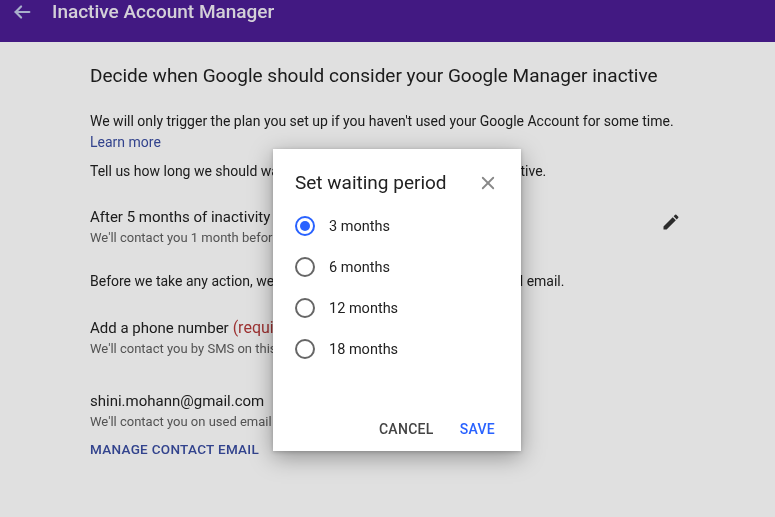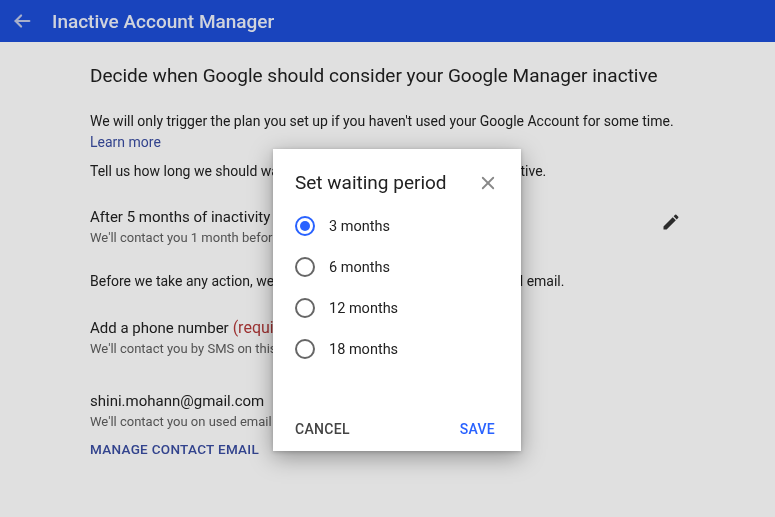--- a/index.html
+++ b/index.html
@@ -1,23 +1,22 @@
 <!DOCTYPE html>
 <html><head>
   <meta charset="utf-8">
   <style>
     * { margin: 0; padding: 0; box-sizing: border-box; font-family: "Roboto", "Helvetica Neue", Arial, sans-serif; }
     html, body { width: 775px; height: 517px; overflow: hidden; }
     body { background: #fff; position: relative; }
 
     .appbar {
       height: 42px;
-      background: #1d4ed8;
+      background: #4c1d95;
       display: flex;
-      align-items: center;
       padding: 0 10px;
       gap: 18px;
     }
     .appbar .back { width: 24px; height: 24px; display:flex; align-items:center; justify-content:center; cursor:pointer;}
     .appbar-title { color: #fff; font-size: 19px; font-weight: 500; opacity: 0.92; }
 
     .content {
       padding: 22px 90px 0 90px;
       color: #151515;
     }
@@ -57,21 +56,21 @@
       border: 2px solid #666;
       display:flex; align-items:center; justify-content:center;
       flex-shrink:0;
     }
     .radio-row.selected .radio-outer { border-color: #2962ff; }
     .radio-inner {
       width: 10px; height: 10px; border-radius:50%; background:#2962ff; display:none;
     }
     .radio-row.selected .radio-inner { display:block; }
     .radio-label { font-size: 14.5px; color:#222; }
-    .dialog-actions { margin-top:auto; display:flex; justify-content:space-between; padding-top: 40px; padding-right: 4px;}
+    .dialog-actions { margin-top:auto; display:flex; justify-content:flex-end; gap: 26px; padding-top: 40px; padding-right: 4px;}
     .dlg-btn { font-size: 14px; font-weight: 500; letter-spacing: .3px; cursor:pointer; background:none; border:none; }
     .dlg-cancel { color: #444; }
     .dlg-save { color: #2962ff; }
   </style>
 </head>
 <body>
 
 <div class="appbar">
   <div class="back">
     <svg width="22" height="22" viewBox="0 0 24 24" fill="none" stroke="#c0c8e8" stroke-width="2.4" stroke-linecap="round" stroke-linejoin="round">

